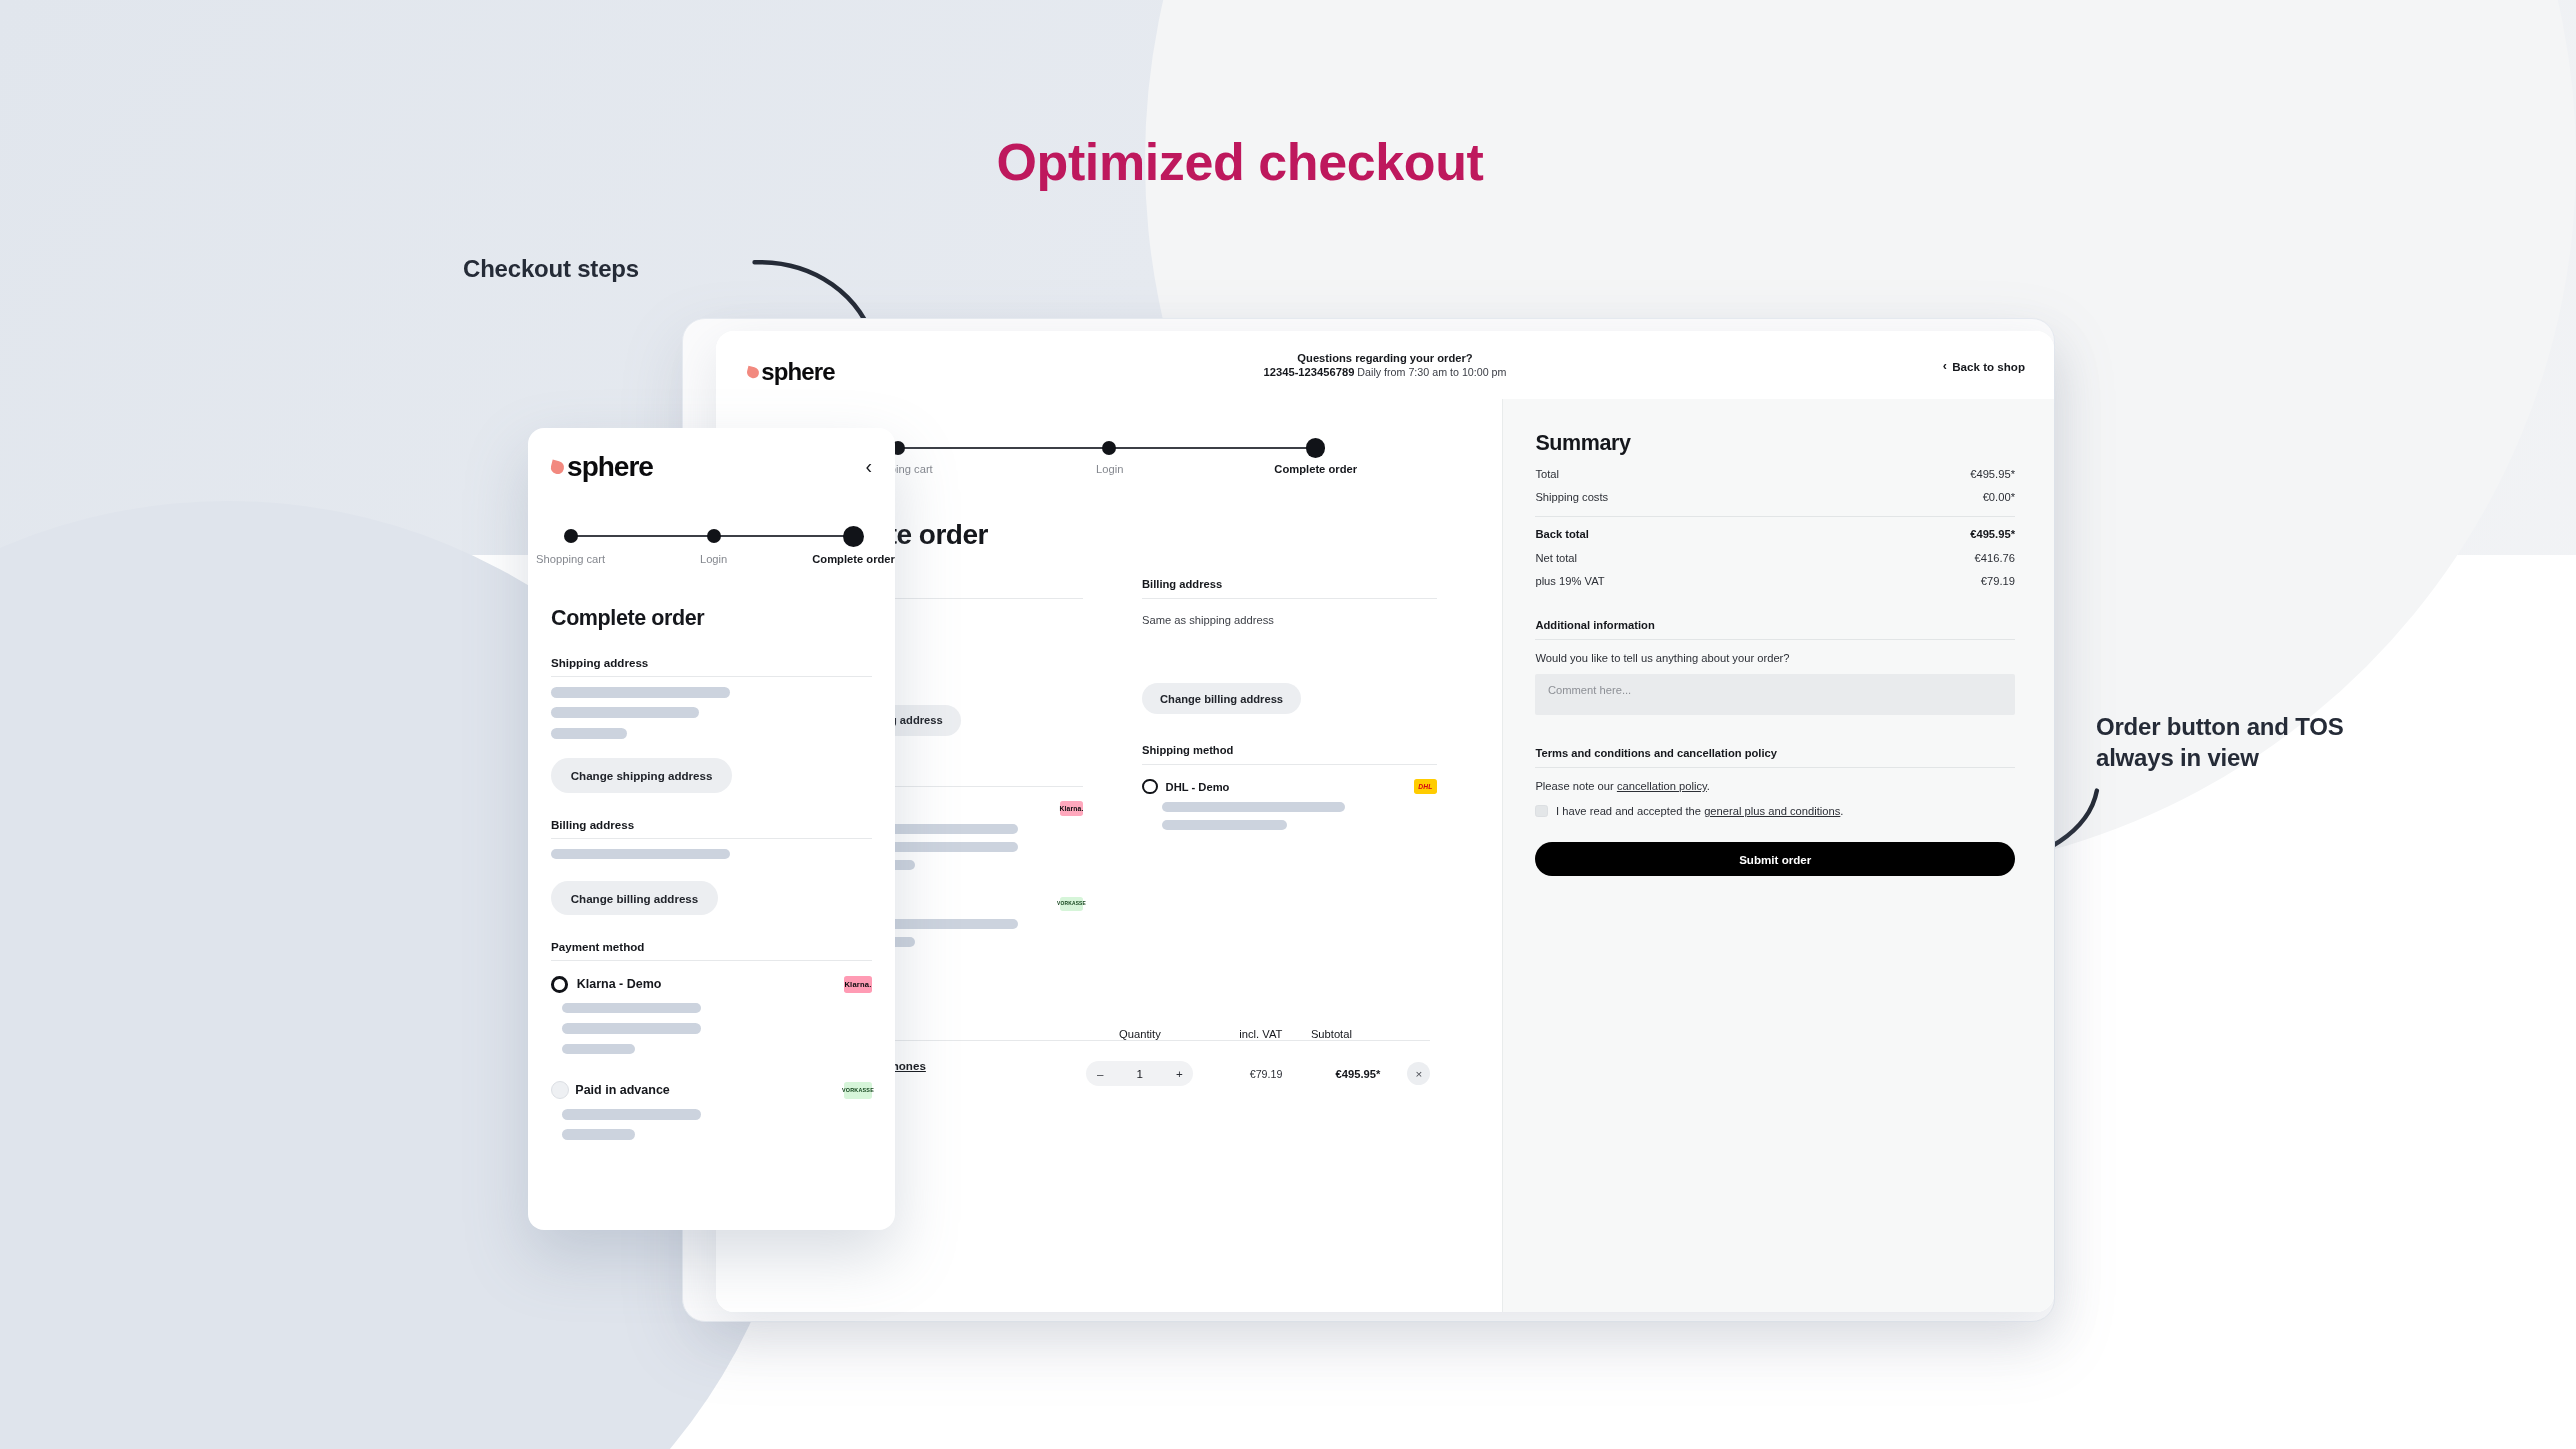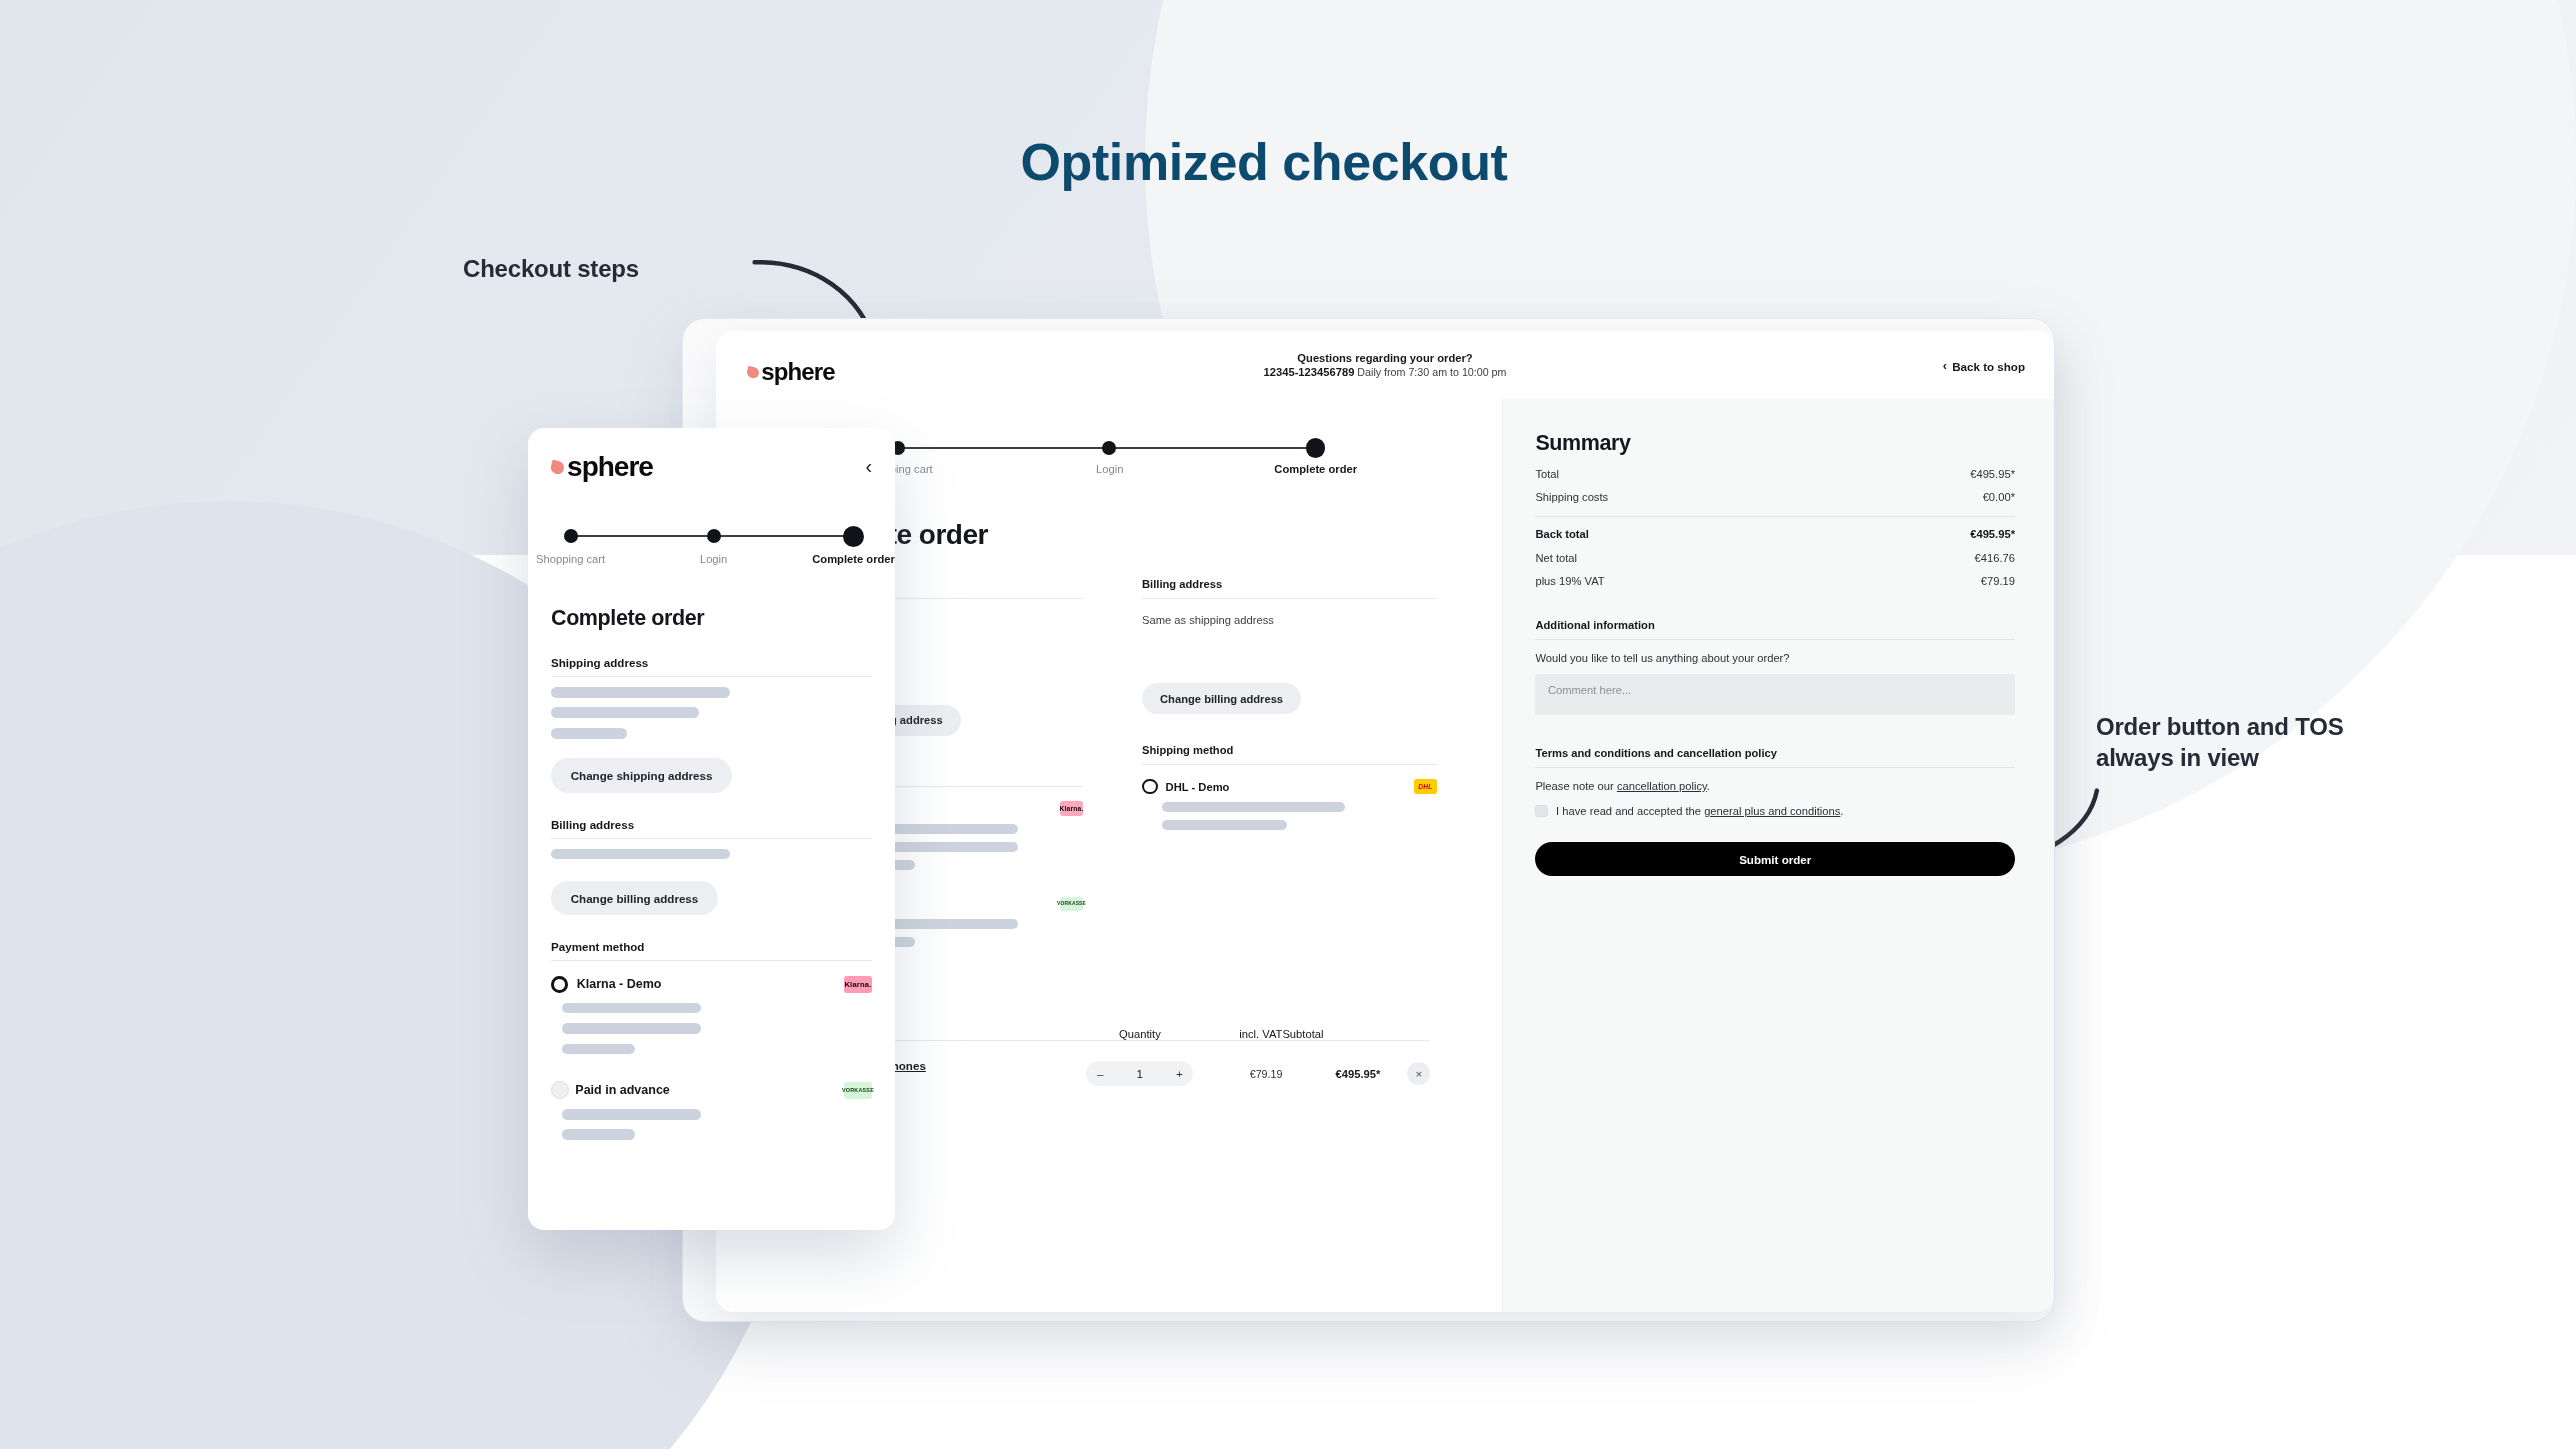--- a/index.html
+++ b/index.html
@@ -12,21 +12,21 @@
   .bg-base{position:absolute;inset:0;background:linear-gradient(125deg,#e1e6ed 0%,#e6eaf0 38%,#eef0f3 62%,#f4f5f7 100%);}
   .bg-white-wedge{position:absolute;left:0;bottom:0;width:2576px;height:894px;background:#ffffff;}
   .bg-circle-left{position:absolute;left:-349px;top:501px;width:1154px;height:1154px;border-radius:50%;
       background:#dfe4ec;}
   .bg-topright{position:absolute;right:0;top:-555px;width:1431px;height:1431px;border-radius:50%;
       background:#f4f5f6;}
 
   
   .page-title{
     position:absolute;left:0;top:132px;width:2480px;text-align:center;
-    font-size:52px;font-weight:bold;color:#0c4a6e;letter-spacing:-0.4px;padding-left:24px;
+    font-size:52px;font-weight:bold;color:#be185d;letter-spacing:-0.4px;
   }
 
   
   .ann{position:absolute;font-size:24px;font-weight:bold;color:#252b37;line-height:1.3;letter-spacing:-0.2px;}
   .ann-left{left:463px;top:253px;}
   .ann-right{left:2096px;top:711px;}
   .arrow-svg{position:absolute;pointer-events:none;}
 
   
   .desktop-shell{
@@ -94,21 +94,21 @@
   .skel{height:9.8px;border-radius:5.4px;background:#ccd3de;margin-top:8px;}
   .sk-ml{margin-left:19.7px;}
   .showmore{margin-top:27px;font-size:11.2px;font-weight:bold;color:#15171c;display:flex;align-items:center;gap:5.4px;cursor:pointer;}
 
   
   .tbl{margin:41px 72px 0 72px;}
   .thead{display:flex;font-size:11.2px;font-weight:normal;color:#15171c;border-bottom:0.9px solid #e6e8ea;}
   .th-prod{flex:1;}
   .th-qty{width:107px;text-align:center;}
   .th-vat{width:89px;text-align:right;}
-  .th-sub{width:98px;text-align:left;}
+  .th-sub{width:98px;text-align:center;}
   .th-x{width:50px;}
   .trow{display:flex;align-items:center;padding-top:18px;}
   .p-name{font-size:11.6px;font-weight:bold;color:#15171c;text-decoration:underline;cursor:pointer;}
   .p-var{font-size:9.4px;color:#55585f;margin-top:6.3px;}
   .p-var b{color:#15171c;}
   .qty{width:107px;display:flex;align-items:center;justify-content:space-between;
     background:#f1f2f4;border-radius:18px;padding:6.3px 10.7px;box-sizing:border-box;}
   .qty span{font-size:11.6px;color:#2c2f36;cursor:pointer;}
   .qty .n{font-weight:normal;color:#15171c;}
   .cell-vat{width:89px;text-align:right;font-size:10.7px;color:#2c2f36;}

